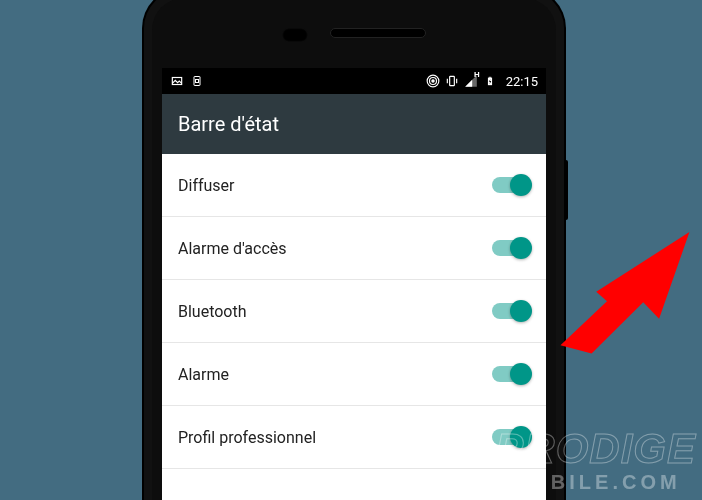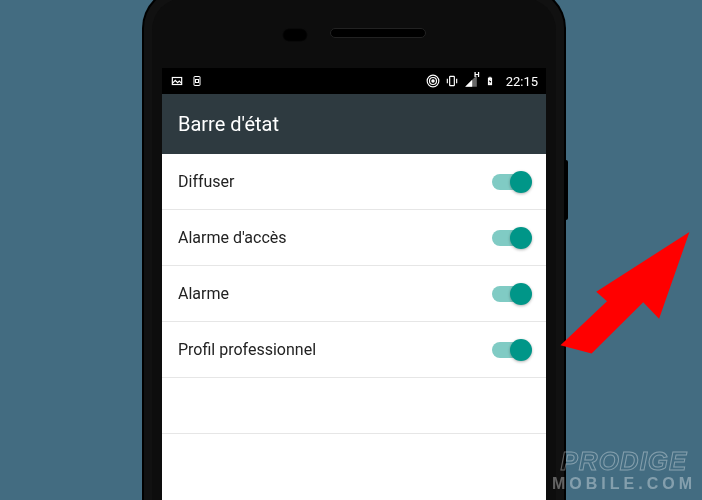--- a/index.html
+++ b/index.html
@@ -87,21 +87,21 @@
     padding: 18px 16px;
     font-size: 20px;
     font-weight: 400;
   }
   .list { background: #fff; }
   .row {
     display: flex;
     align-items: center;
     justify-content: space-between;
     padding: 0 16px;
-    height: 56px;
+    height: 63px;
     border-bottom: 1px solid #e6e6e6;
   }
   .row-label {
     font-size: 16px;
     color: #222;
   }
   .toggle {
     position: relative;
     width: 38px;
     height: 16px;
@@ -130,29 +130,29 @@
     position: absolute;
     right: 6px;
     bottom: 8px;
     text-align: center;
     font-family: Arial, sans-serif;
     color: rgba(255,255,255,0.35);
     line-height: 1;
     user-select: none;
   }
   .watermark .line1 {
-    font-size: 26px;
+    font-size: 42px;
     font-weight: 900;
     font-style: italic;
     letter-spacing: 1px;
     -webkit-text-stroke: 1px rgba(255,255,255,0.35);
     color: transparent;
   }
   .watermark .line2 {
-    font-size: 16px;
+    font-size: 20px;
     font-weight: 700;
     letter-spacing: 4px;
     margin-top: 2px;
   }
 </style>
 </head>
 <body>
 
 <div class="phone">
   <div class="power-btn"></div>
@@ -213,20 +213,24 @@
         <span>Barre d'état</span>
       </div>
 
       <div class="list">
         <div class="row">
           <span class="row-label">Diffuser</span>
           <div class="toggle"></div>
         </div>
         <div class="row">
           <span class="row-label">Alarme d'accès</span>
+          <div class="toggle"></div>
+        </div>
+        <div class="row">
+          <span class="row-label">Bluetooth</span>
           <div class="toggle"></div>
         </div>
         <div class="row">
           <span class="row-label">Alarme</span>
           <div class="toggle"></div>
         </div>
         <div class="row">
           <span class="row-label">Profil professionnel</span>
           <div class="toggle"></div>
         </div>

